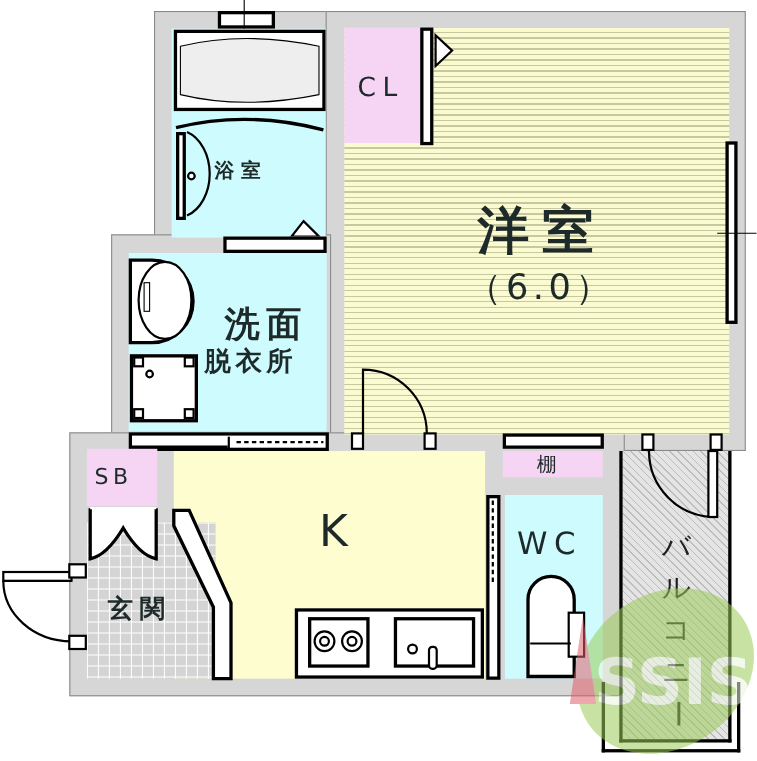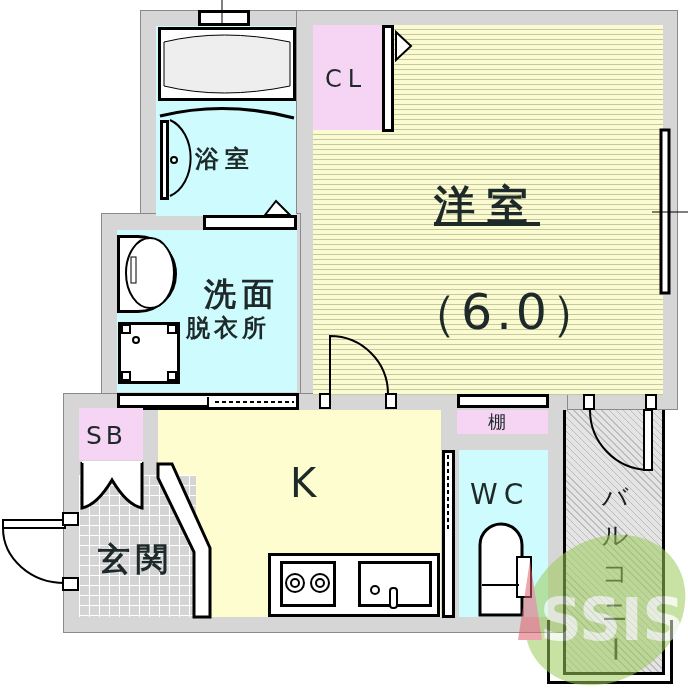--- a/index.html
+++ b/index.html
@@ -15,42 +15,42 @@
 </head>
 <body>
 
 <div class="abs wall" style="left:140px;top:10px;width:160px;height:215px;"></div>
 <div class="abs wall" style="left:296px;top:10px;width:382px;height:400px;"></div>
 <div class="abs wall" style="left:101px;top:213px;width:200px;height:200px;"></div>
 <div class="abs wall" style="left:63px;top:393px;width:505px;height:240px;"></div>
 
 <div class="room" style="left:313px;top:25px;width:350px;height:370px;background:#fbfbd2;
      background-image:repeating-linear-gradient(0deg,#c8c8a0 0px,#c8c8a0 1px,transparent 1px,transparent 5px);"></div>
-<div class="lbl" style="left:434px;top:178px;font-size:41px;letter-spacing:12px;text-decoration:underline;">洋室</div>
-<div class="lbl thin" style="left:408px;top:240px;font-size:49px;letter-spacing:4px;margin-top:40px;">（6.0）</div>
+<div class="lbl" style="left:434px;top:178px;font-size:47px;letter-spacing:12px;">洋室</div>
+<div class="lbl thin" style="left:424px;top:240px;font-size:32px;letter-spacing:4px;">（6.0）</div>
 
 <div class="room" style="left:313px;top:25px;width:72px;height:105px;background:#f6d4f4;"></div>
 <div class="lbl thin" style="left:325px;top:65px;font-size:24px;">CL</div>
 <div class="blk" style="left:382px;top:25px;width:12px;height:107px;"></div>
 <svg width="688" height="692">
     <polygon points="396,32 411,46 396,60" fill="#fff" stroke="#000" stroke-width="2"></polygon>
   </svg>
 
 <div class="room" style="left:156px;top:26px;width:140px;height:190px;background:#cefcfe;"></div>
 <div class="blk" style="left:158px;top:27px;width:138px;height:74px;"></div>
 <svg width="688" height="692">
   <path d="M164,42 Q222,28 290,42 L290,86 Q222,100 164,86 Z" fill="#eee" stroke="#000" stroke-width="1"></path>
   <path d="M160,116 Q225,100 294,118" fill="none" stroke="#000" stroke-width="3"></path>
   <path d="M170,120 A30,40 0 0 1 170,196" fill="none" stroke="#000" stroke-width="2"></path>
   <circle cx="174" cy="160" r="3" fill="#fff" stroke="#000" stroke-width="2"></circle>
   <polygon points="265,215 276,201 290,215" fill="#fff" stroke="#000" stroke-width="2"></polygon>
 </svg>
 <div class="blk" style="left:160px;top:120px;width:9px;height:80px;"></div>
 <div class="blk" style="left:203px;top:215px;width:94px;height:15px;"></div>
-<div class="lbl" style="left:195px;top:143px;font-size:24px;">浴室</div>
+<div class="lbl" style="left:195px;top:143px;font-size:18px;">浴室</div>
 
 <div class="room" style="left:117px;top:230px;width:180px;height:162px;background:#cefcfe;"></div>
 <div class="blk" style="left:117px;top:235px;width:60px;height:78px;border-radius:0 40px 40px 0;"></div>
 <svg width="688" height="692">
   <ellipse cx="150" cy="273" rx="24" ry="35" fill="#fff" stroke="#000" stroke-width="2"></ellipse>
   <rect x="131" y="257" width="5" height="26" fill="#fff" stroke="#000" stroke-width="1"></rect>
 </svg>
 <div class="blk" style="left:118px;top:322px;width:62px;height:62px;"></div>
 <svg width="688" height="692">
   <rect x="122" y="325" width="8" height="8" fill="#fff" stroke="#000" stroke-width="2"></rect>
@@ -88,35 +88,35 @@
     <line x1="448" y1="455" x2="448" y2="530" stroke="#000" stroke-width="2" stroke-dasharray="4,3"></line>
   </svg>
 
 <svg width="688" height="692">
   <path d="M330,395 L330,336 A58,58 0 0 1 388,394" fill="none" stroke="#000" stroke-width="2"></path>
   <rect x="320" y="394" width="10" height="14" fill="#fff" stroke="#000" stroke-width="2"></rect>
   <rect x="386" y="394" width="10" height="14" fill="#fff" stroke="#000" stroke-width="2"></rect>
 </svg>
 
 <div class="room" style="left:79px;top:408px;width:64px;height:52px;background:#f6d4f4;"></div>
-<div class="lbl thin" style="left:86px;top:421px;font-size:25px;letter-spacing:4px;">SB</div>
+<div class="lbl thin" style="left:86px;top:421px;font-size:20px;letter-spacing:4px;">SB</div>
 
 <div class="room" style="left:79px;top:475px;width:117px;height:142px;background:#d4d4d4;
      background-image:linear-gradient(#fff 1px,transparent 1px),linear-gradient(90deg,#fff 1px,transparent 1px);background-size:10px 10px;"></div>
 <svg width="688" height="692">
   <polygon points="158,464 172,464 210,548 210,617 194,617 194,552 158,478" fill="#fff" stroke="#000" stroke-width="3"></polygon>
   <path d="M82,462 L82,508 Q97,505 112,480 Q127,505 142,508 L142,462" fill="#fff" stroke="#000" stroke-width="3"></path>
   <line x1="82" y1="462" x2="142" y2="462" stroke="#fff" stroke-width="2"></line>
   <path d="M3,520 L65,520 M3,528 L65,528" stroke="#000" stroke-width="2"></path>
   <rect x="3" y="520" width="62" height="8" fill="#fff" stroke="#000" stroke-width="2"></rect>
   <path d="M3,528 A62,55 0 0 0 65,583" fill="none" stroke="#000" stroke-width="2"></path>
   <rect x="63" y="513" width="15" height="12" fill="#fff" stroke="#000" stroke-width="2"></rect>
   <rect x="63" y="578" width="15" height="12" fill="#fff" stroke="#000" stroke-width="2"></rect>
 </svg>
-<div class="lbl" style="left:98px;top:538px;font-size:32px;">玄関</div>
+<div class="lbl" style="left:98px;top:538px;font-size:23px;">玄関</div>
 
 <div class="blk" style="left:457px;top:394px;width:92px;height:14px;"></div>
 <div class="room" style="left:457px;top:410px;width:91px;height:24px;background:#f6d4f4;"></div>
 <div class="lbl thin" style="left:488px;top:410px;font-size:18px;">棚</div>
 
 <div class="room" style="left:459px;top:450px;width:89px;height:167px;background:#cefcfe;"></div>
 <div class="lbl thin" style="left:470px;top:478px;font-size:28px;">WC</div>
 <svg width="688" height="692">
   <path d="M480,615 L480,545 A21,21 0 0 1 522,545 L522,615 Z" fill="#fff" stroke="#000" stroke-width="3"></path>
   <rect x="517" y="557" width="14" height="40" fill="#fff" stroke="#000" stroke-width="2"></rect>

